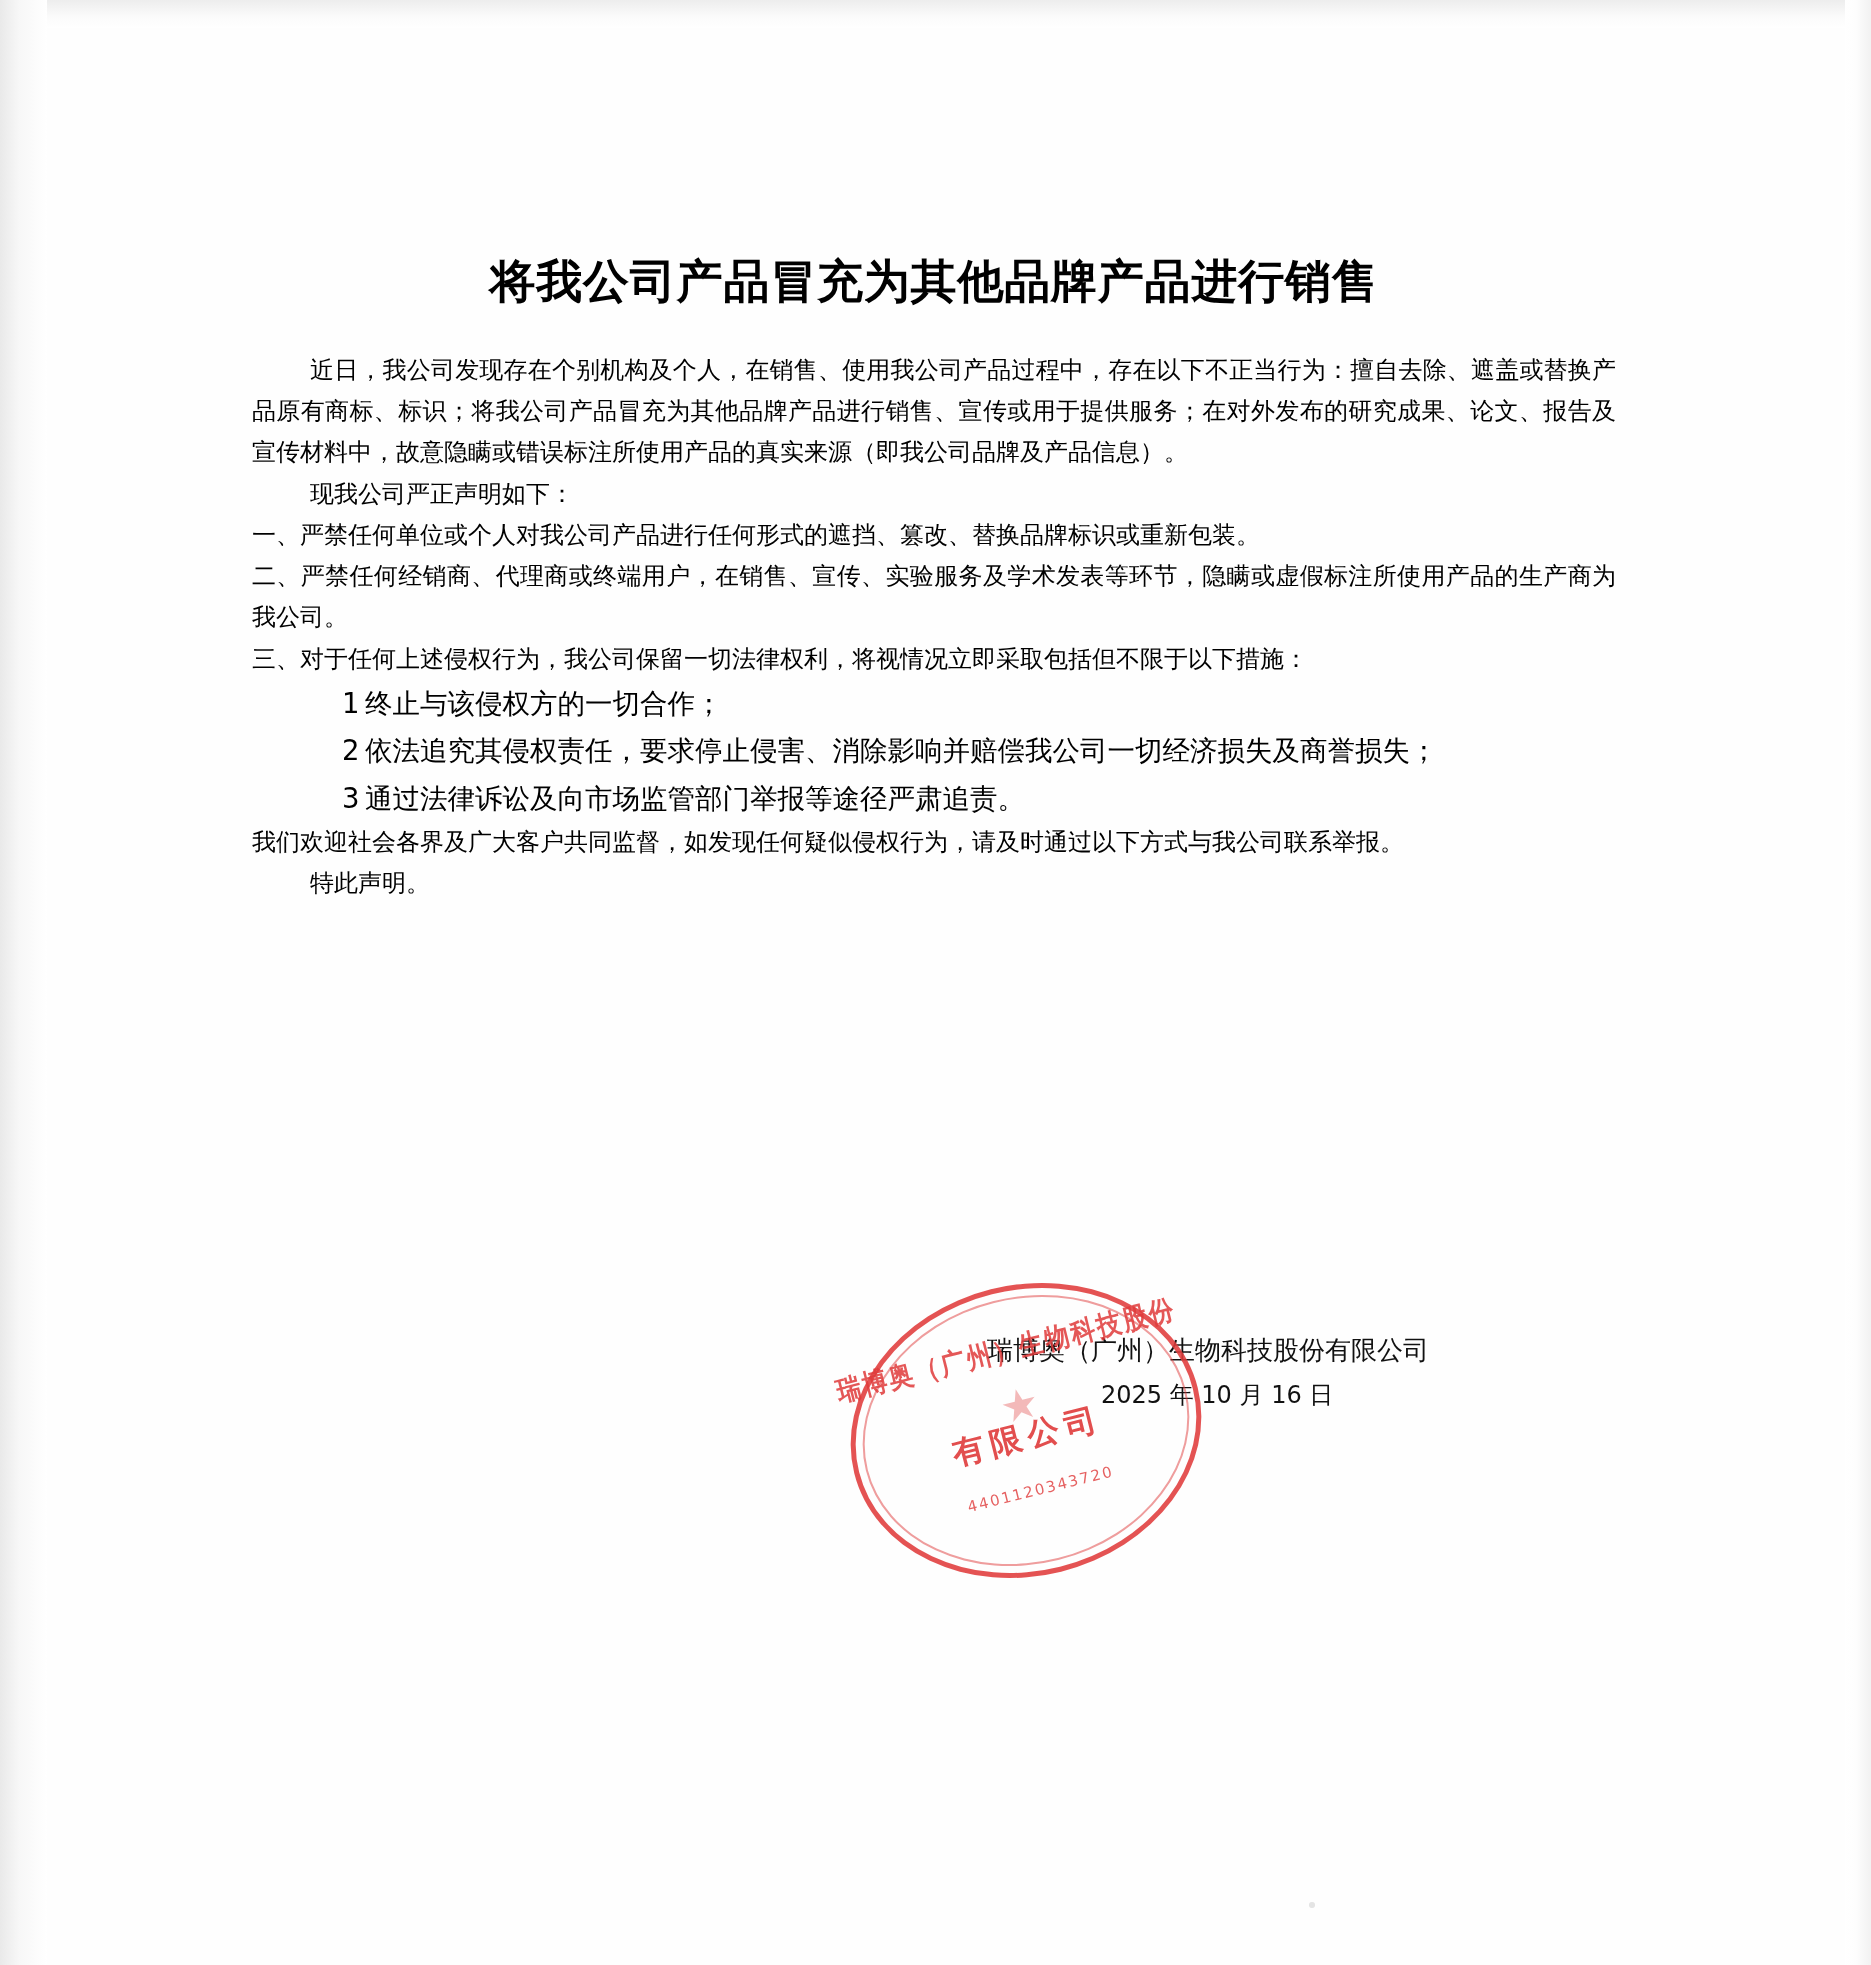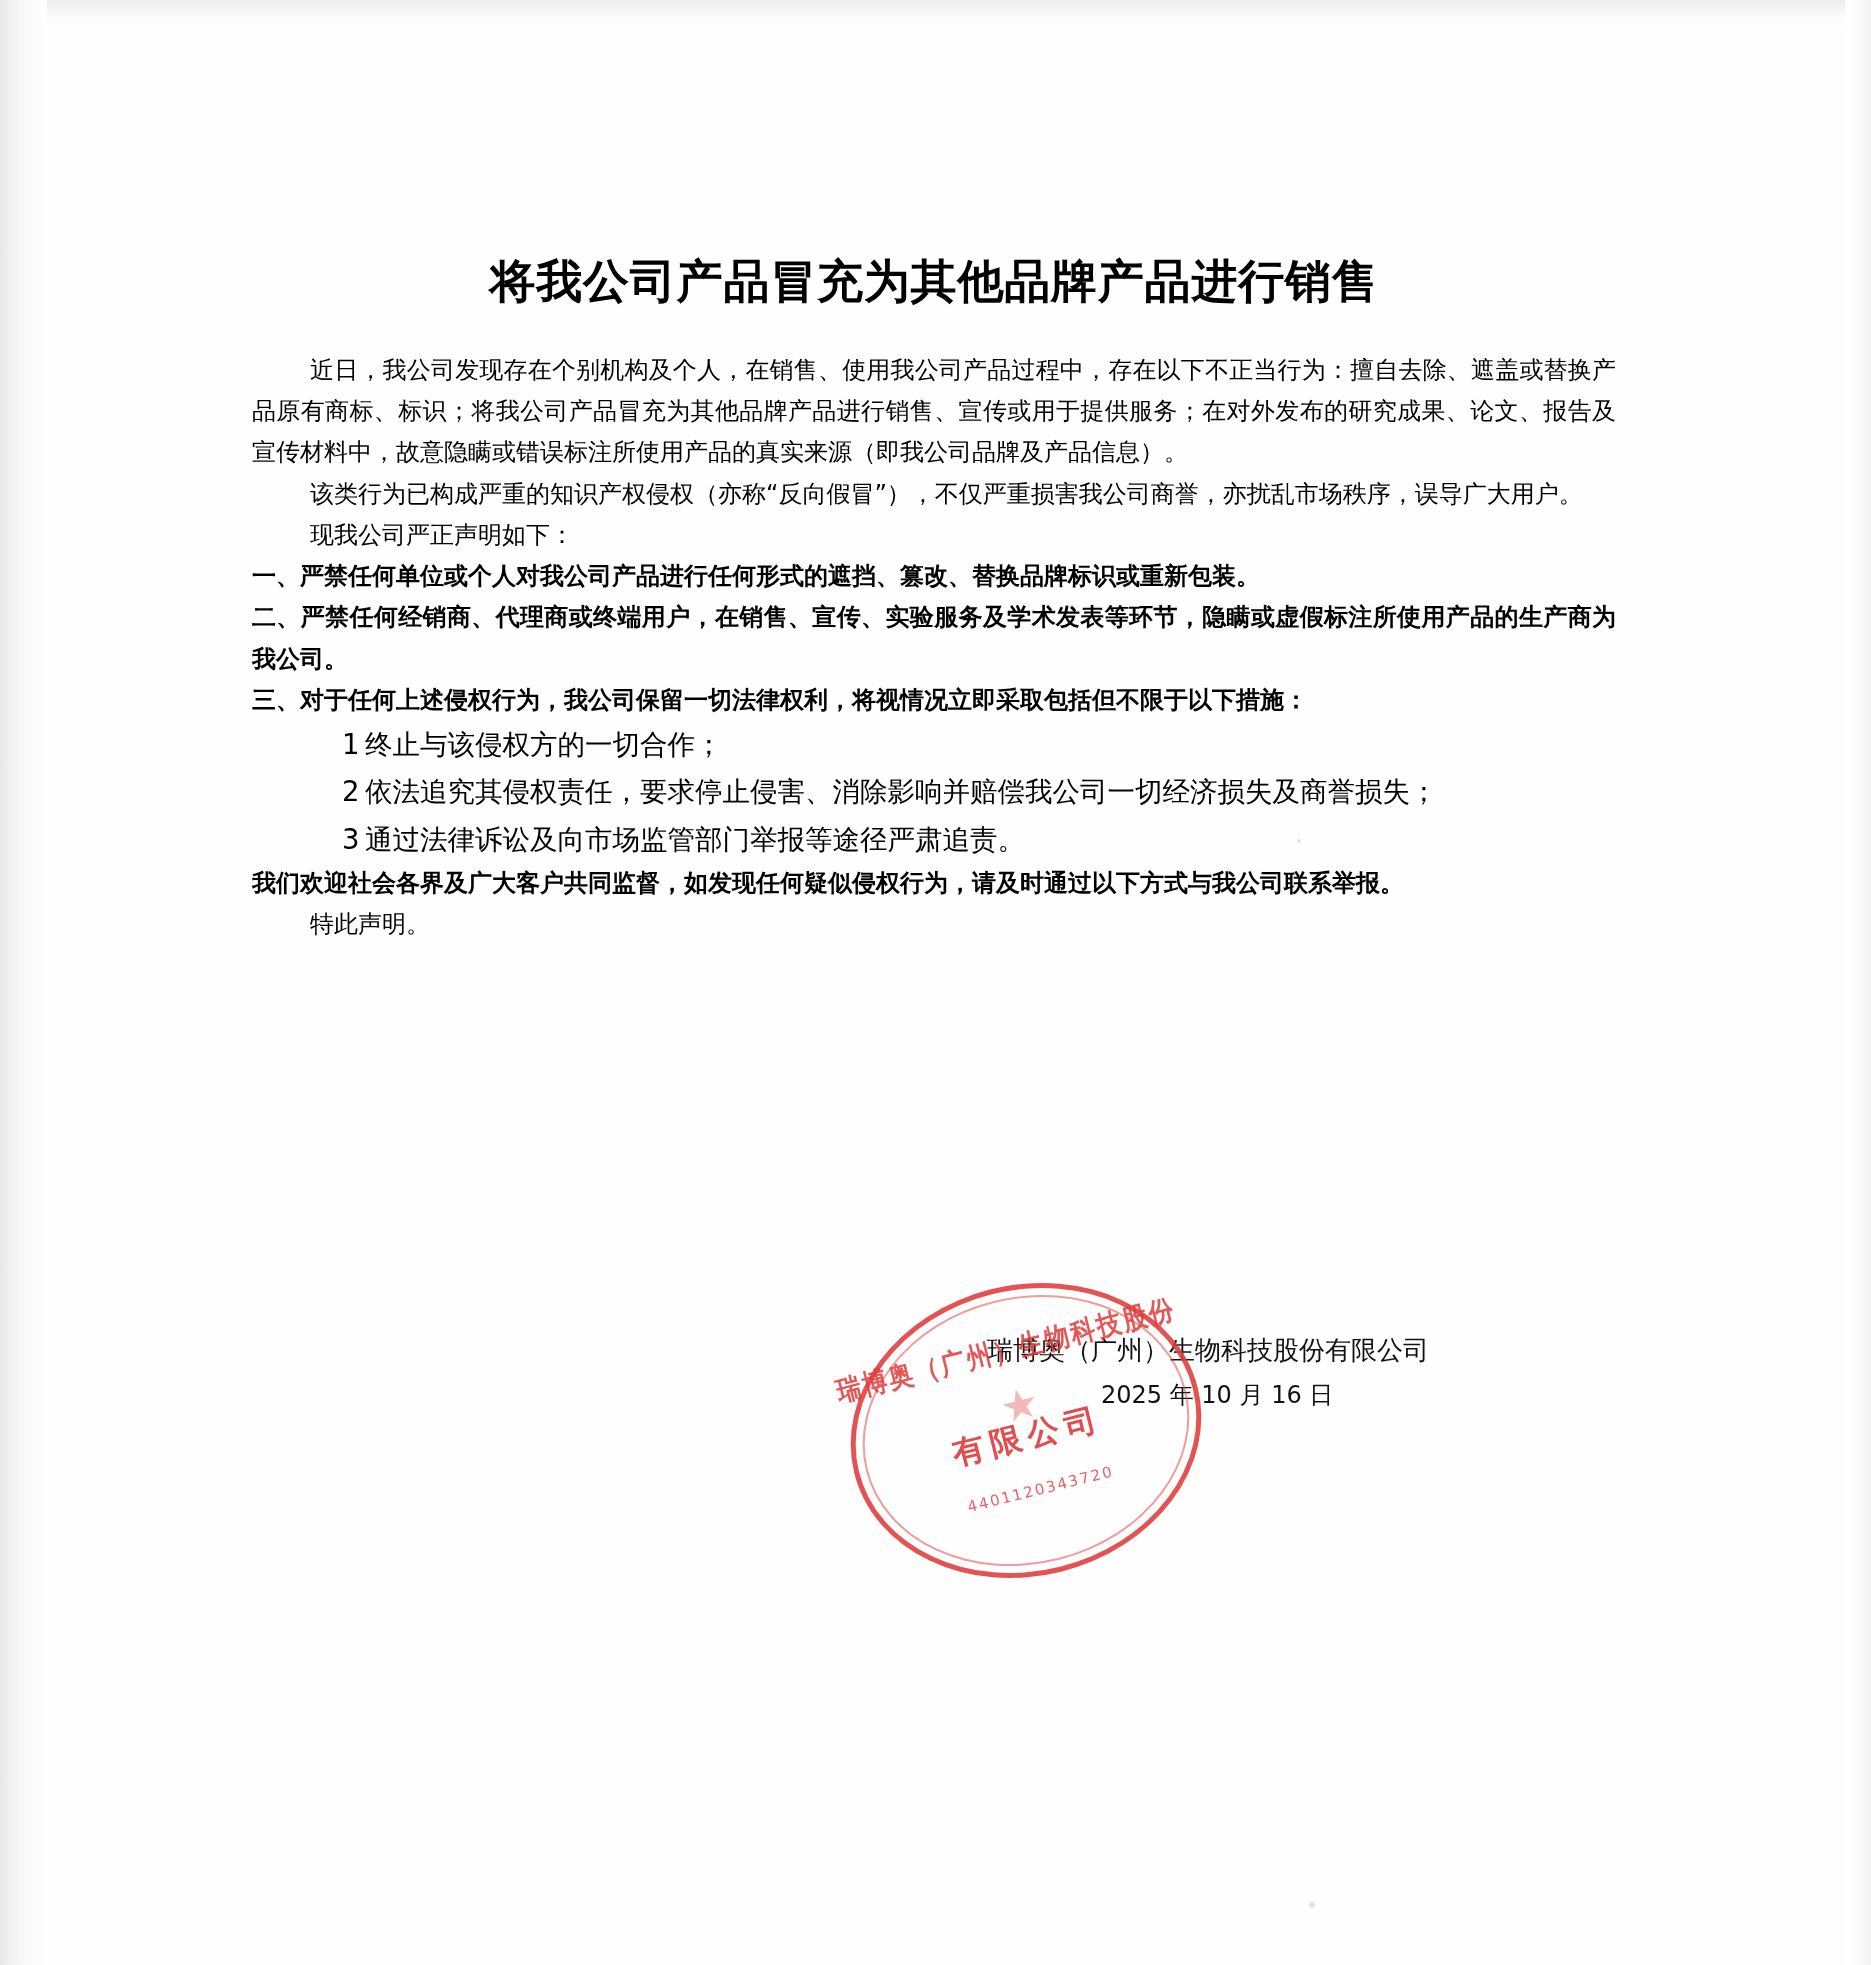--- a/index.html
+++ b/index.html
@@ -60,21 +60,20 @@
     color: #000;
     margin: 0;
     text-align: justify;
     text-justify: inter-ideograph;
   }
   .indent {
     text-indent: 58px;
   }
   .hang {
     text-indent: 0;
-    font-weight: bold;
   }
   .list-item {
     font-size: 27.5px;
     line-height: 1.72;
     color: #000;
     margin: 0;
     padding-left: 90px;
     text-align: justify;
   }
   .list-num {
@@ -189,21 +188,20 @@
   <div class="scan-edge-right"></div>
 
   <div class="speck" style="left:1309px;top:1902px;width:5.5px;height:5.5px;"></div>
   <div class="speck" style="left:1297px;top:839px;width:3.9px;height:3.9px;"></div>
 
   <div class="content">
 
     <h1 class="doc-title">将我公司产品冒充为其他品牌产品进行销售</h1>
 
     <p class="para indent">近日，我公司发现存在个别机构及个人，在销售、使用我公司产品过程中，存在以下不正当行为：擅自去除、遮盖或替换产品原有商标、标识；将我公司产品冒充为其他品牌产品进行销售、宣传或用于提供服务；在对外发布的研究成果、论文、报告及宣传材料中，故意隐瞒或错误标注所使用产品的真实来源（即我公司品牌及产品信息）。</p>
-    <p class="para indent">该类行为已构成严重的知识产权侵权（亦称“反向假冒”），不仅严重损害我公司商誉，亦扰乱市场秩序，误导广大用户。</p>
     <p class="para indent">现我公司严正声明如下：</p>
 
     <p class="para hang">一、严禁任何单位或个人对我公司产品进行任何形式的遮挡、篡改、替换品牌标识或重新包装。</p>
     <p class="para hang">二、严禁任何经销商、代理商或终端用户，在销售、宣传、实验服务及学术发表等环节，隐瞒或虚假标注所使用产品的生产商为我公司。</p>
     <p class="para hang">三、对于任何上述侵权行为，我公司保留一切法律权利，将视情况立即采取包括但不限于以下措施：</p>
 
     <p class="list-item">
       <span class="list-num">1</span><span>终止与该侵权方的一切合作；</span>
     </p>
     <p class="list-item">

